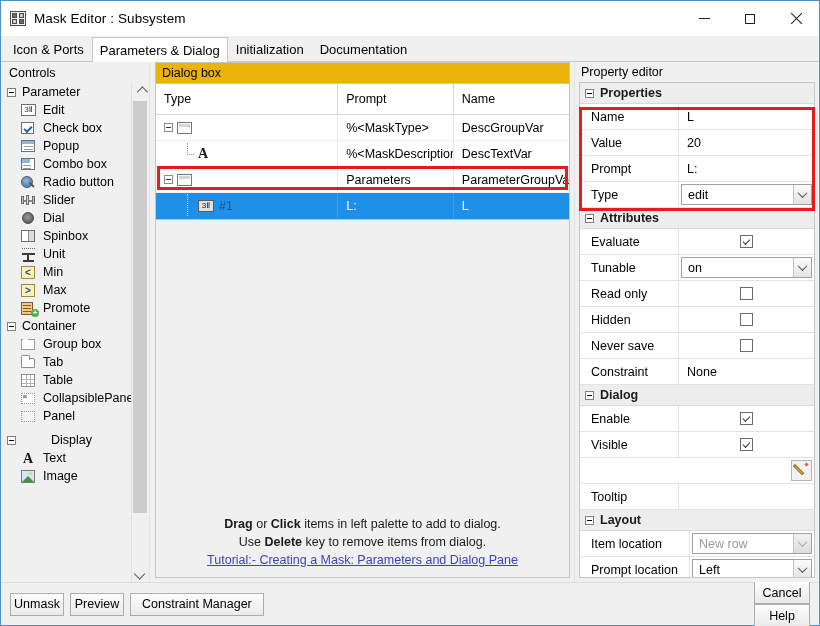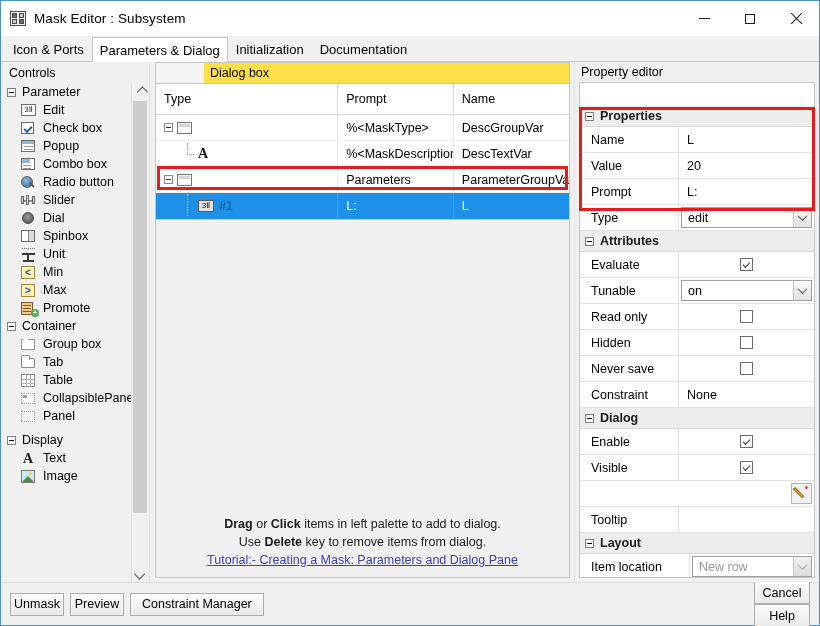--- a/index.html
+++ b/index.html
@@ -356,22 +356,21 @@
     padding-left: 5px;
   }
   #dialog-inner {
     flex: 1; display: flex; flex-direction: column;
     border: 1px solid #c6c6c6; background: #f5f5f5;
     margin: 0 4px 4px 0;
     min-height: 0;
   }
   #dialog-title {
     padding: 3px 0 3px 6px; font-size: 12.5px;
-    background: #fde047;
-    margin-left: 48px;
+    background: #eab308;
   }
   #tree-wrap {
     flex: 0 0 auto; background: #ffffff;
     border-top: 1px solid #c6c6c6;
     border-bottom: 1px solid #c6c6c6;
     position: relative;
   }
   table.tree {
     width: 100%; border-collapse: collapse;
     table-layout: fixed; font-size: 12.5px;
@@ -481,21 +480,20 @@
     margin: 0 4px 4px 4px; min-height: 0;
     position: relative;
   }
   #prop-title {
     padding: 3px 0 3px 6px; font-size: 12.5px;
     background: #f0f0f0;
   }
   #prop-scroll {
     flex: 1; overflow: hidden; position: relative;
     background: #ffffff;
-    margin-top: 23px;
   }
   .sec-hdr {
     display: flex; align-items: center;
     background: #ededed; padding: 3px 0 3px 5px;
     font-size: 12.5px; font-weight: bold; color: #1a1a1a;
     border-bottom: 1px solid #dadada;
   }
   .sec-hdr .expander {
     width: 9px; height: 9px; box-sizing: border-box;
     border: 1px solid #808080; background: #fff;
@@ -753,21 +751,21 @@
               </span>
             <span class="ctrl-label">CollapsiblePanel</span>
           </div>
           <div class="ctrl-item">
             <span class="ci-icon">
                 <span class="ic-box ic-panel"></span>
               </span>
             <span class="ctrl-label">Panel</span>
           </div>
 
-          <div class="group-hdr" style="margin-top:6px;">
+          <div class="group-hdr" style="margin-top:6px;gap:29px;">
             <span class="expander"></span>
             <span>Display</span>
           </div>
 
           <div class="ctrl-item">
             <span class="ci-icon">
                 <span class="ic-box ic-text">A</span>
               </span>
             <span class="ctrl-label">Text</span>
           </div>

